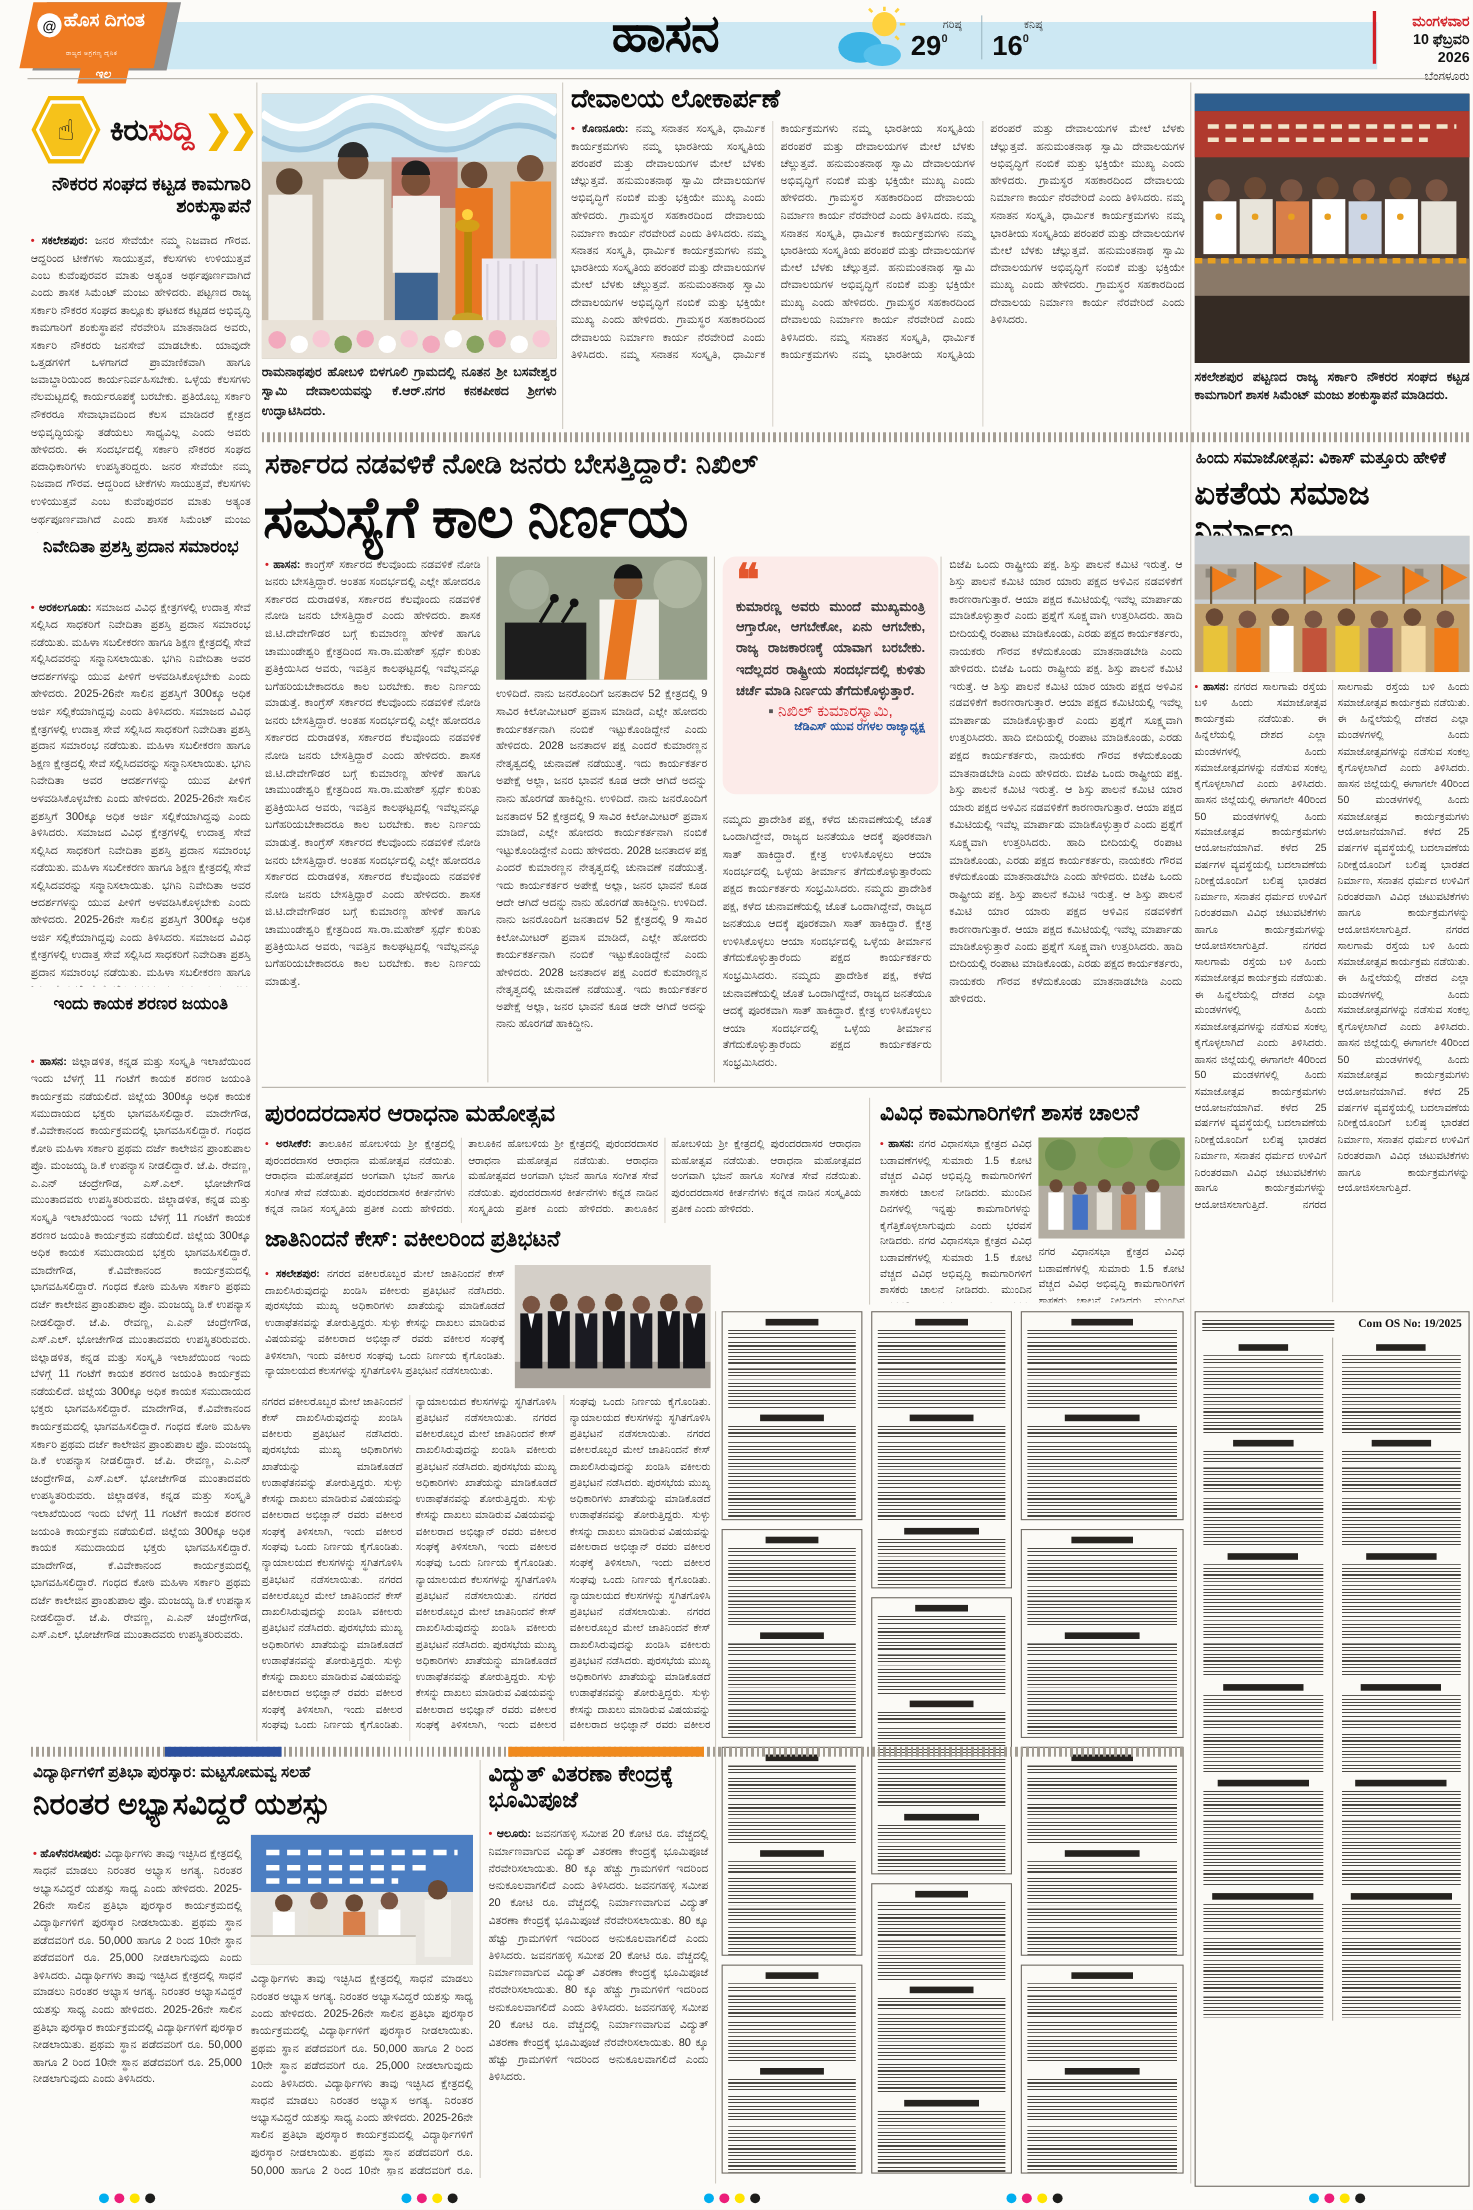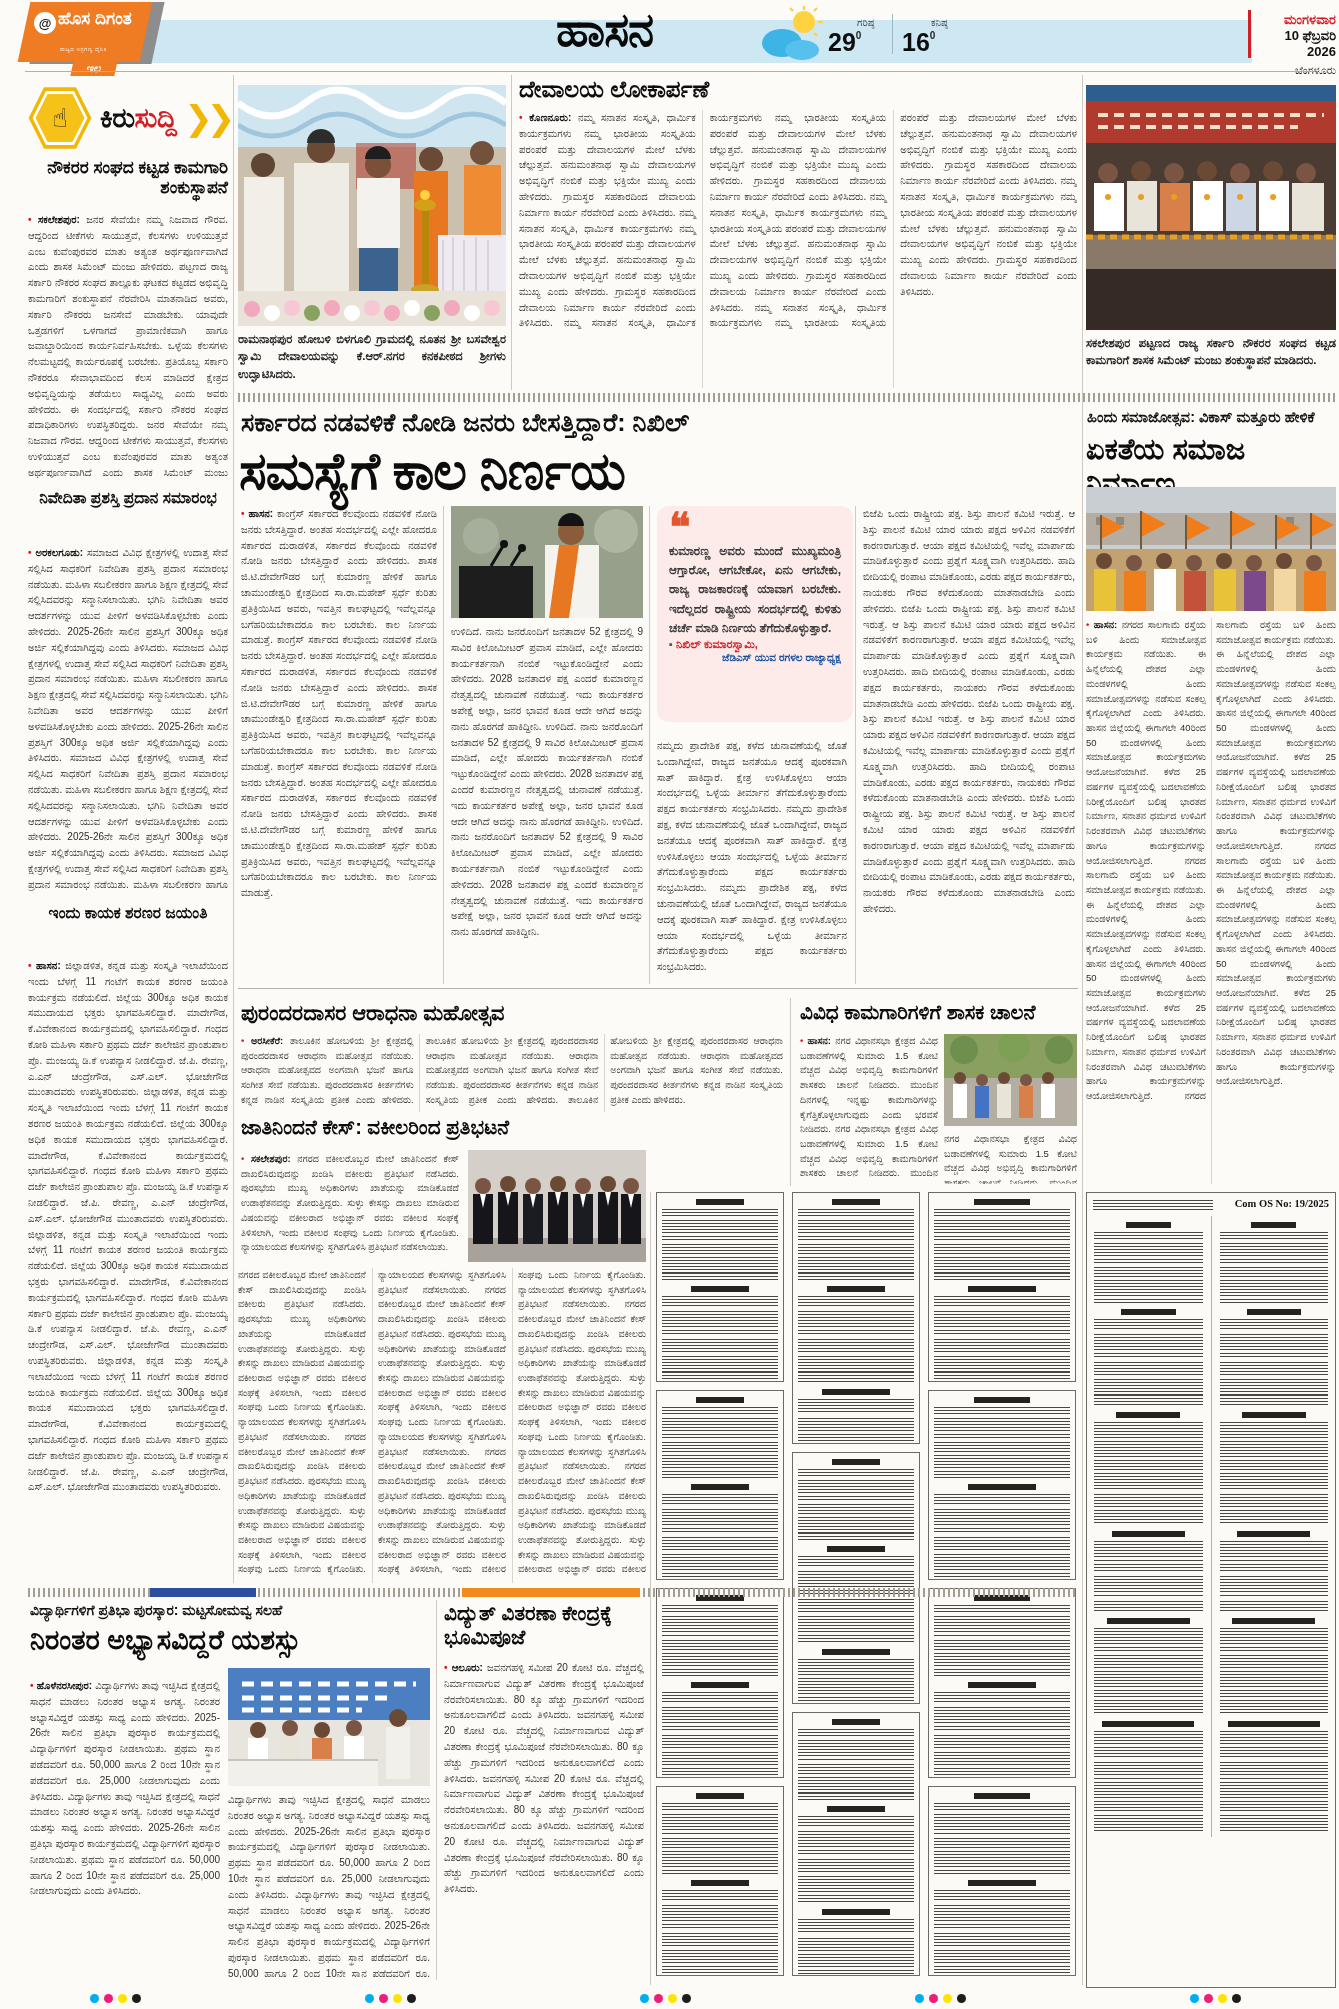--- a/index.html
+++ b/index.html
@@ -43,21 +43,21 @@
   .hex2{width:56px;height:56px;background:#fff;clip-path:polygon(25% 2%,75% 2%,99% 50%,75% 98%,25% 98%,1% 50%);
         display:flex;align-items:center;justify-content:center;}
   .hex3{width:50px;height:50px;background:#f6c21a;clip-path:polygon(25% 2%,75% 2%,99% 50%,75% 98%,25% 98%,1% 50%);
         display:flex;align-items:center;justify-content:center;font-size:26px;}
   .brand-txt{font-size:27px;font-weight:900;letter-spacing:-0.5px;}
   .chev{color:#f2b705;font-size:34px;font-weight:900;letter-spacing:-6px;}
   
   .qbox{background:#fcebe9;border-radius:12px;padding:8px 12px 10px;overflow:hidden;}
   .qmark{color:#e4572e;font-size:40px;line-height:.7;font-weight:bold;font-family:"Liberation Serif","DejaVu Serif",serif;}
   .qtext{font-size:12px;line-height:1.6;font-weight:bold;color:#3a3a3a;text-align:justify;}
-  .qname{color:#d21f26;font-weight:bold;font-size:11px;text-align:left;}
+  .qname{color:#d21f26;font-weight:normal;font-size:14px;text-align:center;}
   .qname::before{content:"▪ ";color:#555;}
   .qtitle{color:#1a4f9c;font-weight:bold;font-size:10.5px;text-align:right;}
   
   .ad-box{border:1px solid #6e6962;overflow:hidden;background:#fbfaf6;}
   .mhead{height:6px;background:#26231f;margin:6px auto 4px;}
   .mline{margin:3px 5px;background-image:repeating-linear-gradient(to bottom,#4a4741 0,#4a4741 1px,transparent 1px,transparent 3.1px);}
   .comos{font-family:"Liberation Serif","DejaVu Serif",serif;font-size:10.5px;font-weight:bold;color:#111;text-align:right;}
   .dotrow{position:absolute;display:flex;gap:5px;}
   .dot{width:9px;height:9px;border-radius:50%;}
 </style>

